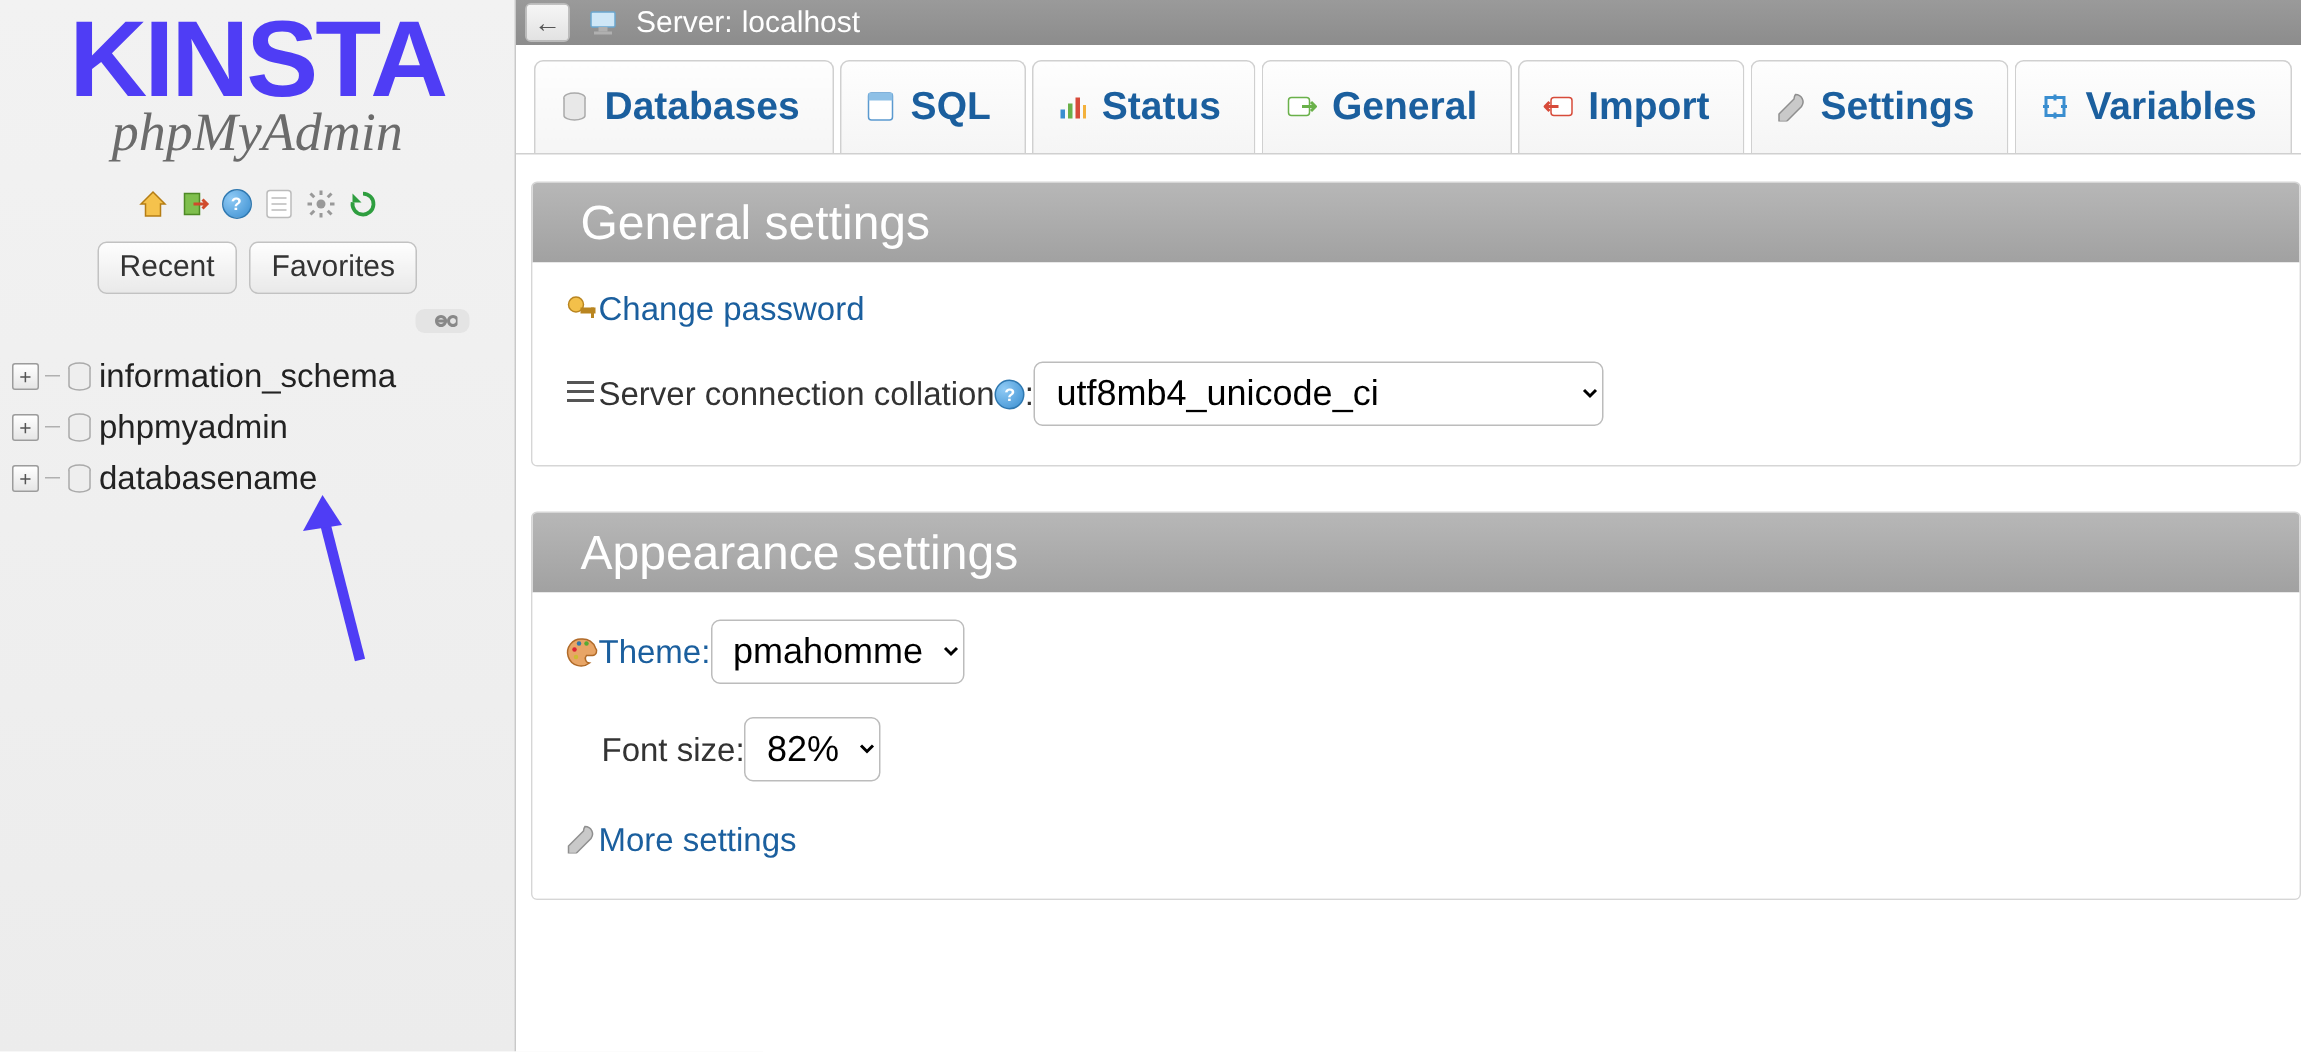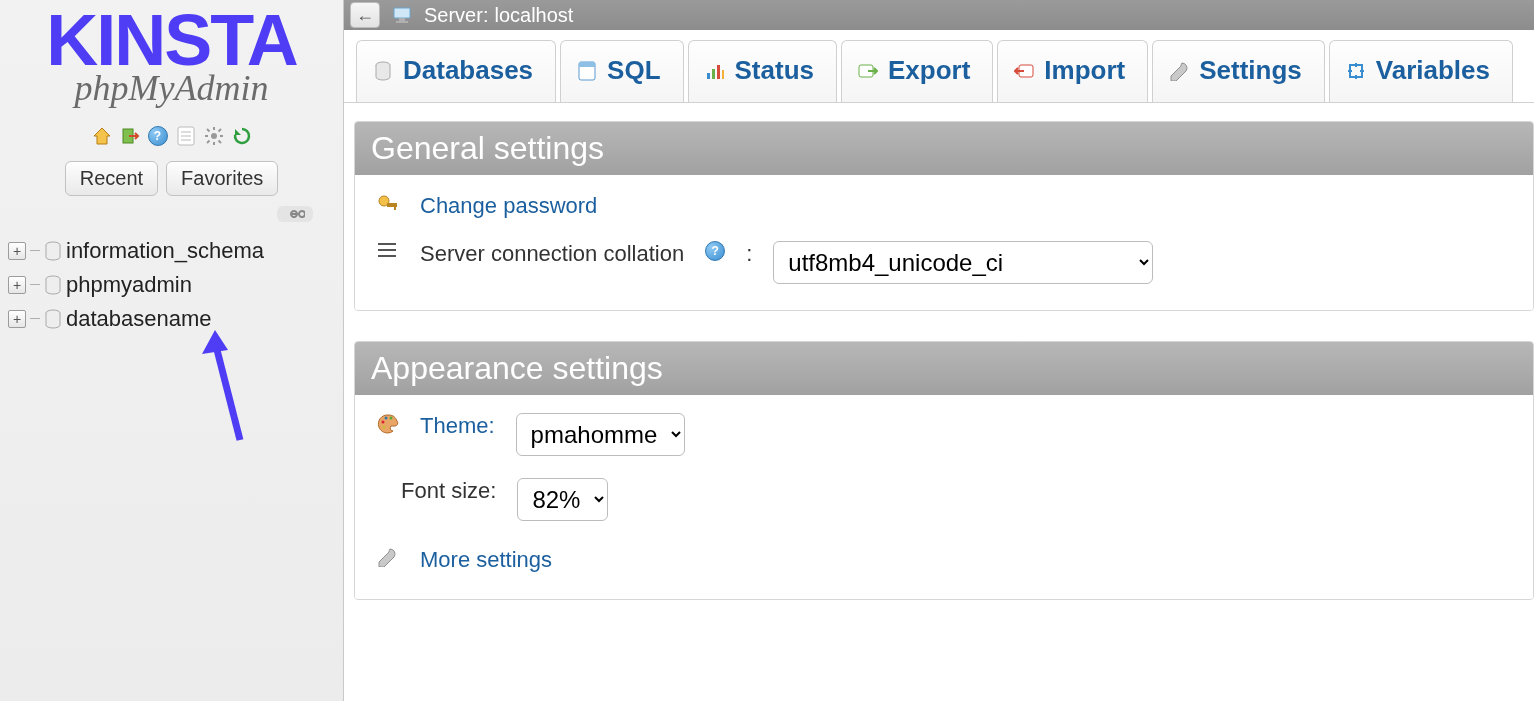--- a/index.html
+++ b/index.html
@@ -188,32 +188,32 @@
     border: 1px solid #d6d6d6;
     border-radius: 4px;
     margin-bottom: 30px;
     overflow: hidden;
   }
   .panel-head {
     background: linear-gradient(#b7b7b7,#a1a1a1);
     color: #fff;
     font-size: 32px;
     font-weight: 400;
-    padding: 8px 16px;
+    padding: 8px 32px;
   }
   .panel-body {
     padding: 18px 22px 26px 22px;
     background: #fff;
     font-size: 22px;
     color: #333;
   }
   .row {
     display: flex;
-    align-items: flex-start;
-    gap: 21px;
+    align-items: center;
+    gap: 0;
     margin-bottom: 22px;
   }
   .row:last-child { margin-bottom: 0; }
 
   .link-blue { color: #1b5f9e; cursor: pointer; }
 
   .help-circ {
     width: 20px; height: 20px;
     border-radius: 50%;
     background: radial-gradient(circle at 30% 30%, #8fcaf5, #3a8ed0);
@@ -397,21 +397,21 @@
       </span>
       <span class="tab-label">Status</span>
     </div>
     <div class="tab">
       <span class="tab-ico">
         <svg width="20" height="18" viewBox="0 0 20 18">
             <rect x="1" y="3" width="14" height="12" rx="2" fill="#fff" stroke="#6ab14a"></rect>
             <path d="M10 9 H19 M16 6 L19 9 L16 12" stroke="#6ab14a" stroke-width="2" fill="none"></path>
           </svg>
       </span>
-      <span class="tab-label">Export</span>
+      <span class="tab-label">General</span>
     </div>
     <div class="tab">
       <span class="tab-ico">
         <svg width="20" height="18" viewBox="0 0 20 18">
             <rect x="5" y="3" width="14" height="12" rx="2" fill="#fff" stroke="#d74b3a"></rect>
             <path d="M10 9 H1 M4 6 L1 9 L4 12" stroke="#d74b3a" stroke-width="2" fill="none"></path>
           </svg>
       </span>
       <span class="tab-label">Import</span>
     </div>

